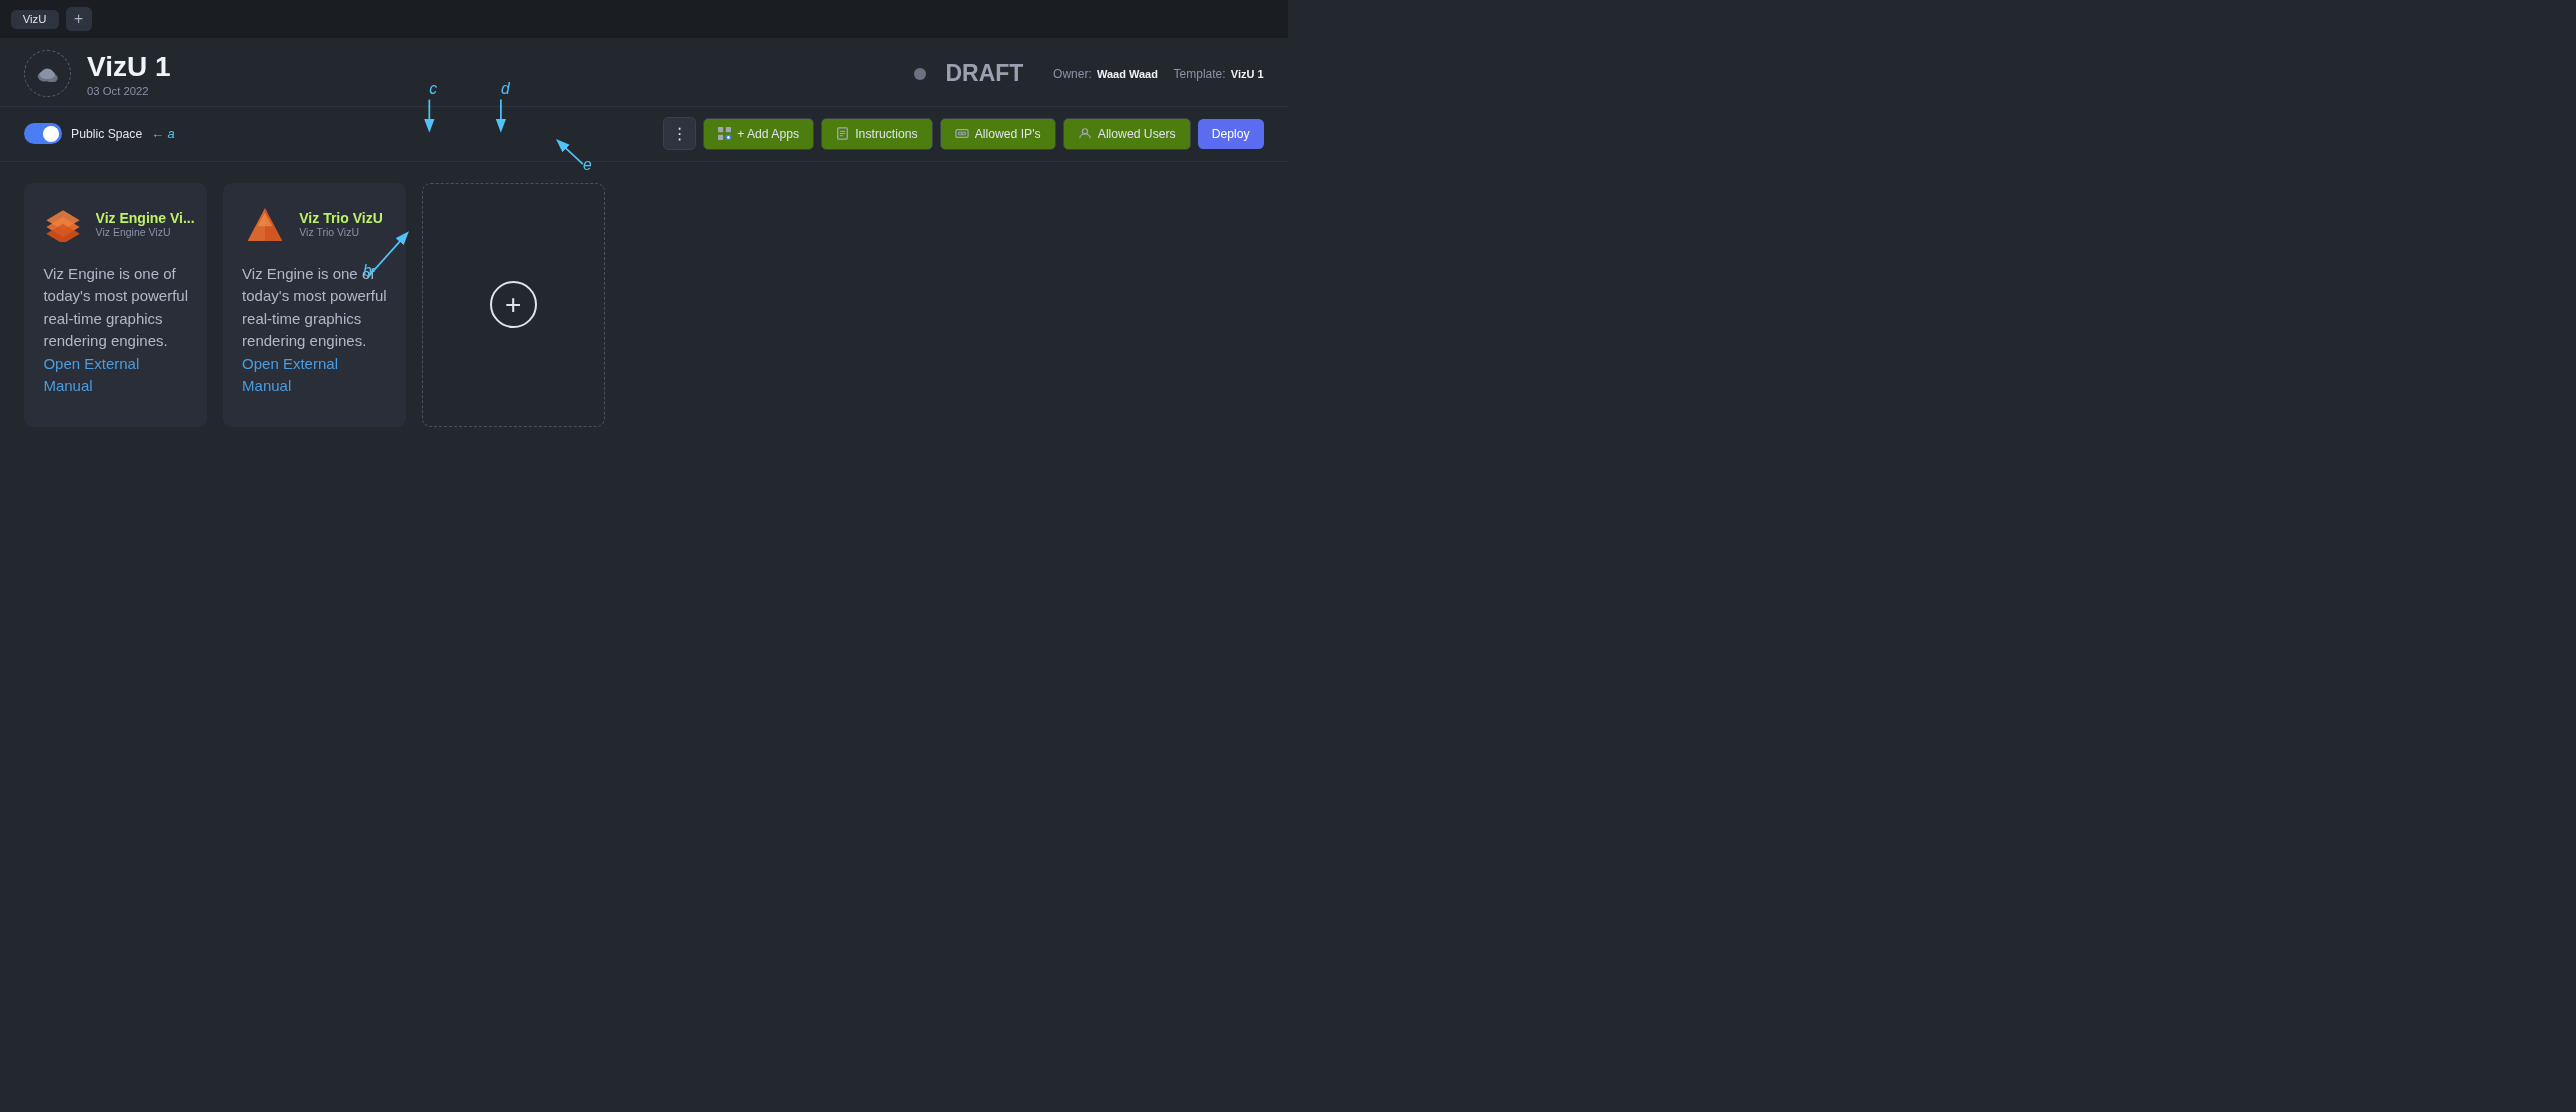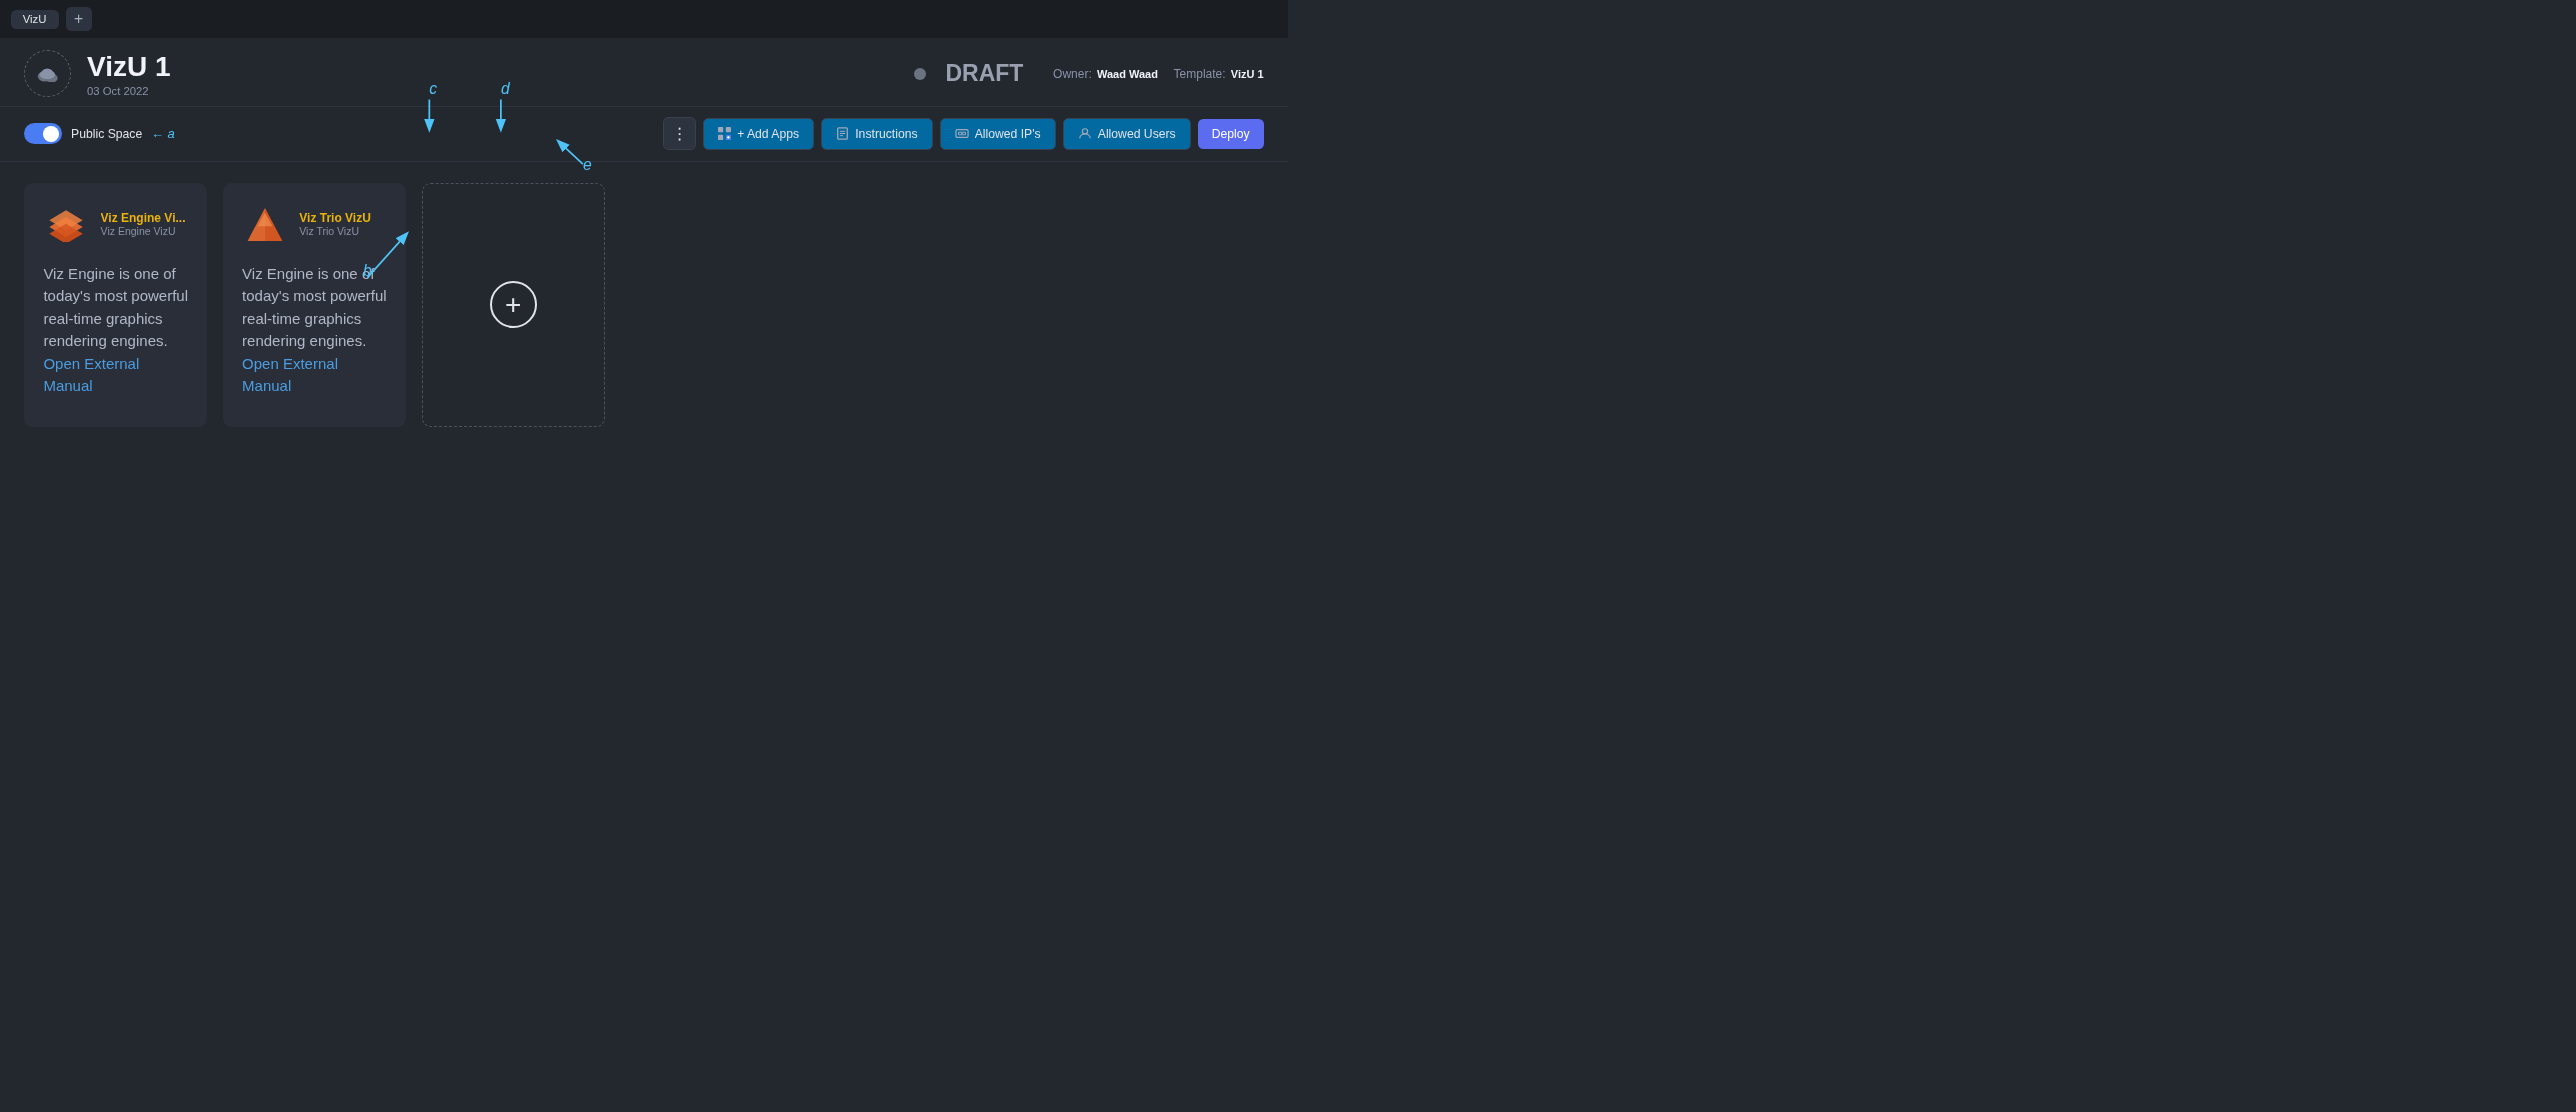--- a/index.html
+++ b/index.html
@@ -169,21 +169,21 @@
       align-items: center;
       gap: 6.1px;
       padding: 7.9px 14px;
       border-radius: 5.2px;
       border: none;
       cursor: pointer;
       font-size: 12.2px;
       font-weight: 500;
     }
     .btn-secondary {
-      background: #0369a1;
+      background: #4d7c0f;
       color: #e0e4ea;
       border: 0.9px solid #3a404e;
     }
     .btn-primary {
       background: #5b6cf0;
       color: #ffffff;
     }
     .btn-more {
       background: #2e3340;
       color: #e0e4ea;
@@ -221,23 +221,23 @@
       margin-bottom: 15.7px;
     }
     .app-logo {
       width: 45px;
       height: 45px;
       display: flex;
       align-items: center;
       justify-content: center;
     }
     .app-card-title {
-      font-size: 12px;
+      font-size: 14px;
       font-weight: 600;
-      color: #eab308;
+      color: #bef264;
       white-space: nowrap;
       overflow: hidden;
       text-overflow: ellipsis;
       max-width: 105px;
     }
     .app-card-subtitle {
       font-size: 10.5px;
       color: #8a92a8;
     }
     .app-card-desc {

